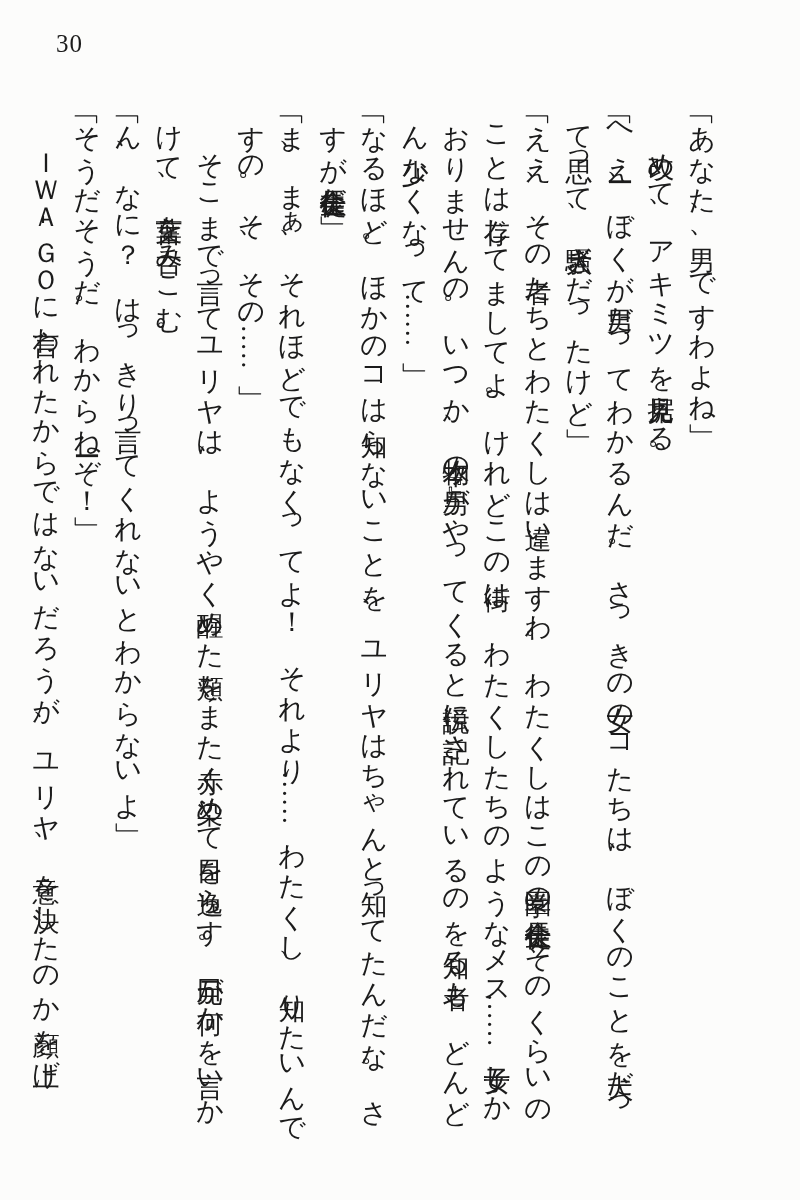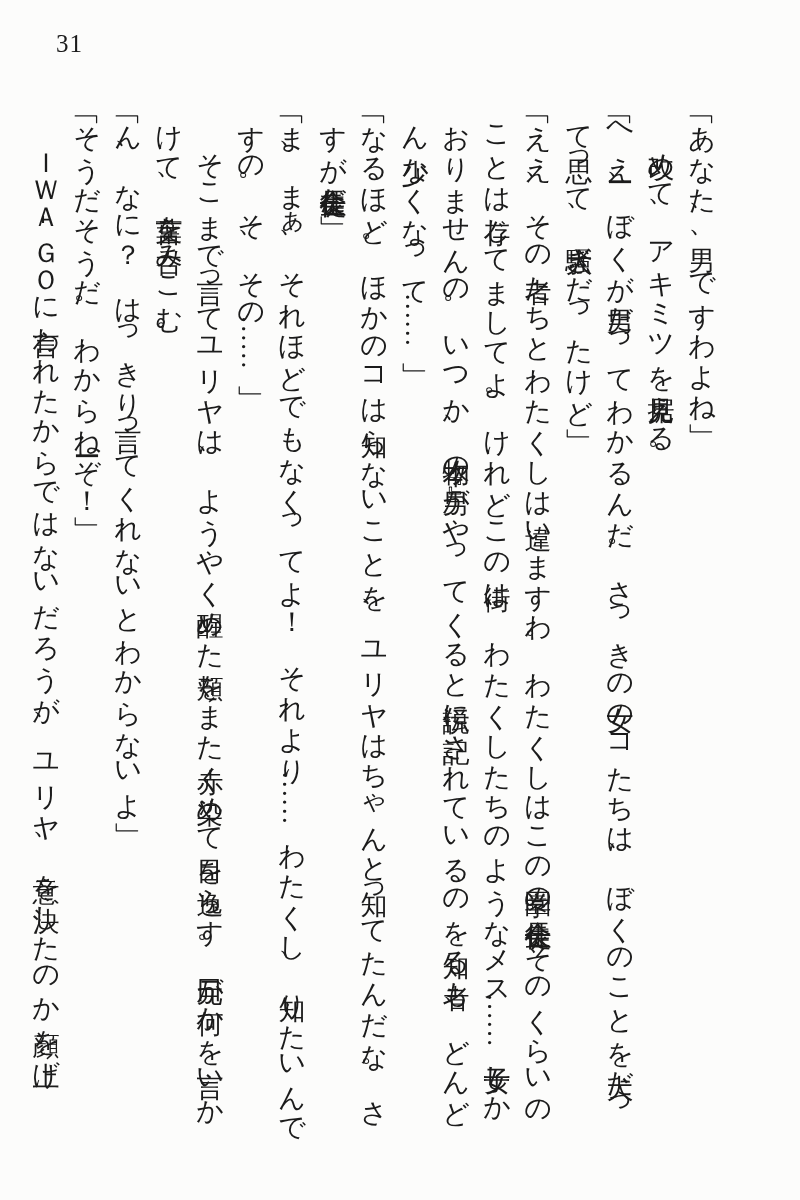--- a/index.html
+++ b/index.html
@@ -41,21 +41,21 @@
   }
   .text-block p.indent {
     text-indent: 1em;
   }
 </style>
 </head>
 <body>
 
 <div class="page">
 
-  <div class="page-number">31</div>
+  <div class="page-number">30</div>
 
   <div class="text-block">
     <p>「あなた、男、ですわよね」</p>
     <p class="indent">改めて、アキミツを見据える。</p>
     <p>「へえー、ぼくが男だってわかるんだ。さっきの女のコたちは、ぼくのことを犬だって思って、大騒ぎだったけど」</p>
     <p>「ええ、その者たちとわたくしは違いますわ。わたくしはこの学園の生徒会長。そのくらいのことは存じてましてよ。けれどこの街は、わたくしたちのようなメス……女子しかおりませんの。いつか、本物の『男』がやってくると伝説に記されているのを知る者も、どんどん少なくなって……」</p>
     <p>「なるほど。ほかのコは知らないことを、ユリヤはちゃんと知ってたんだな。さすが生徒会長だ」</p>
     <p>「ま、まぁ、それほどでもなくってよ！　それより……わたくし、知りたいんですの。そ、その……」</p>
     <p class="indent">そこまで言ってユリヤは、ようやく醒めた頬をまた赤く染めて目を逸らす。口元が何かを言いかけて、言葉を呑みこむ。</p>
     <p>「ん、なに？　はっきり言ってくれないとわからないよ」</p>

